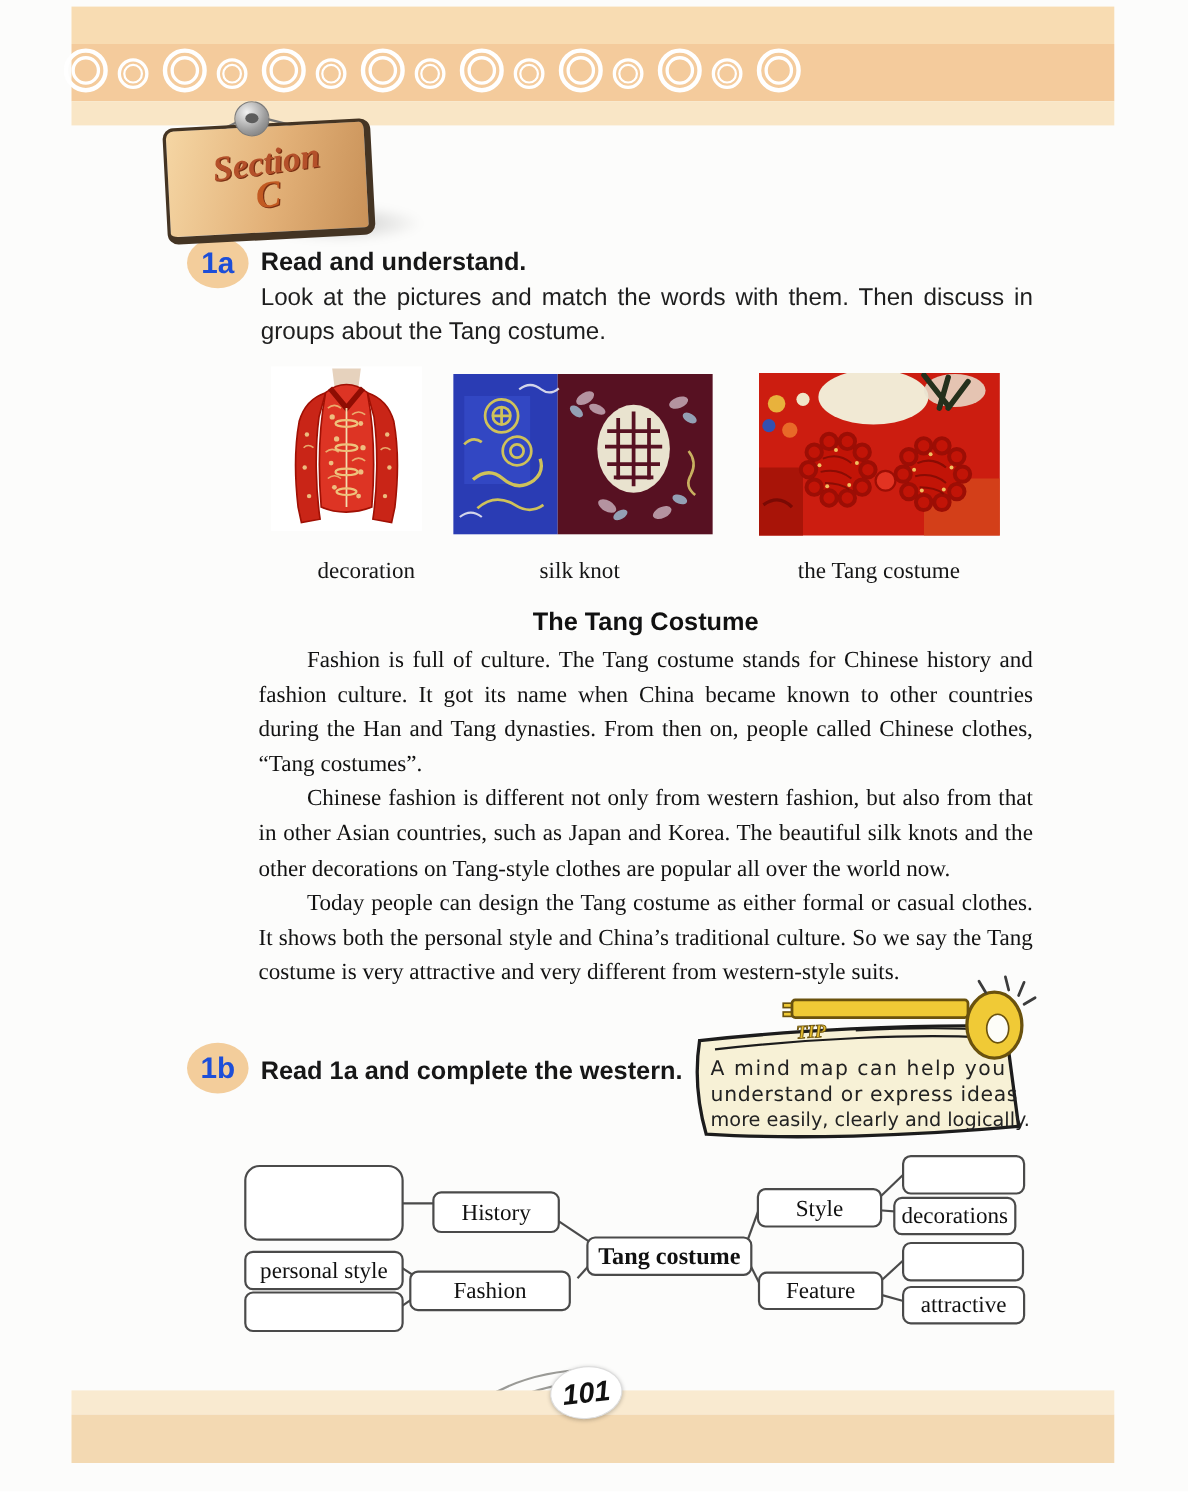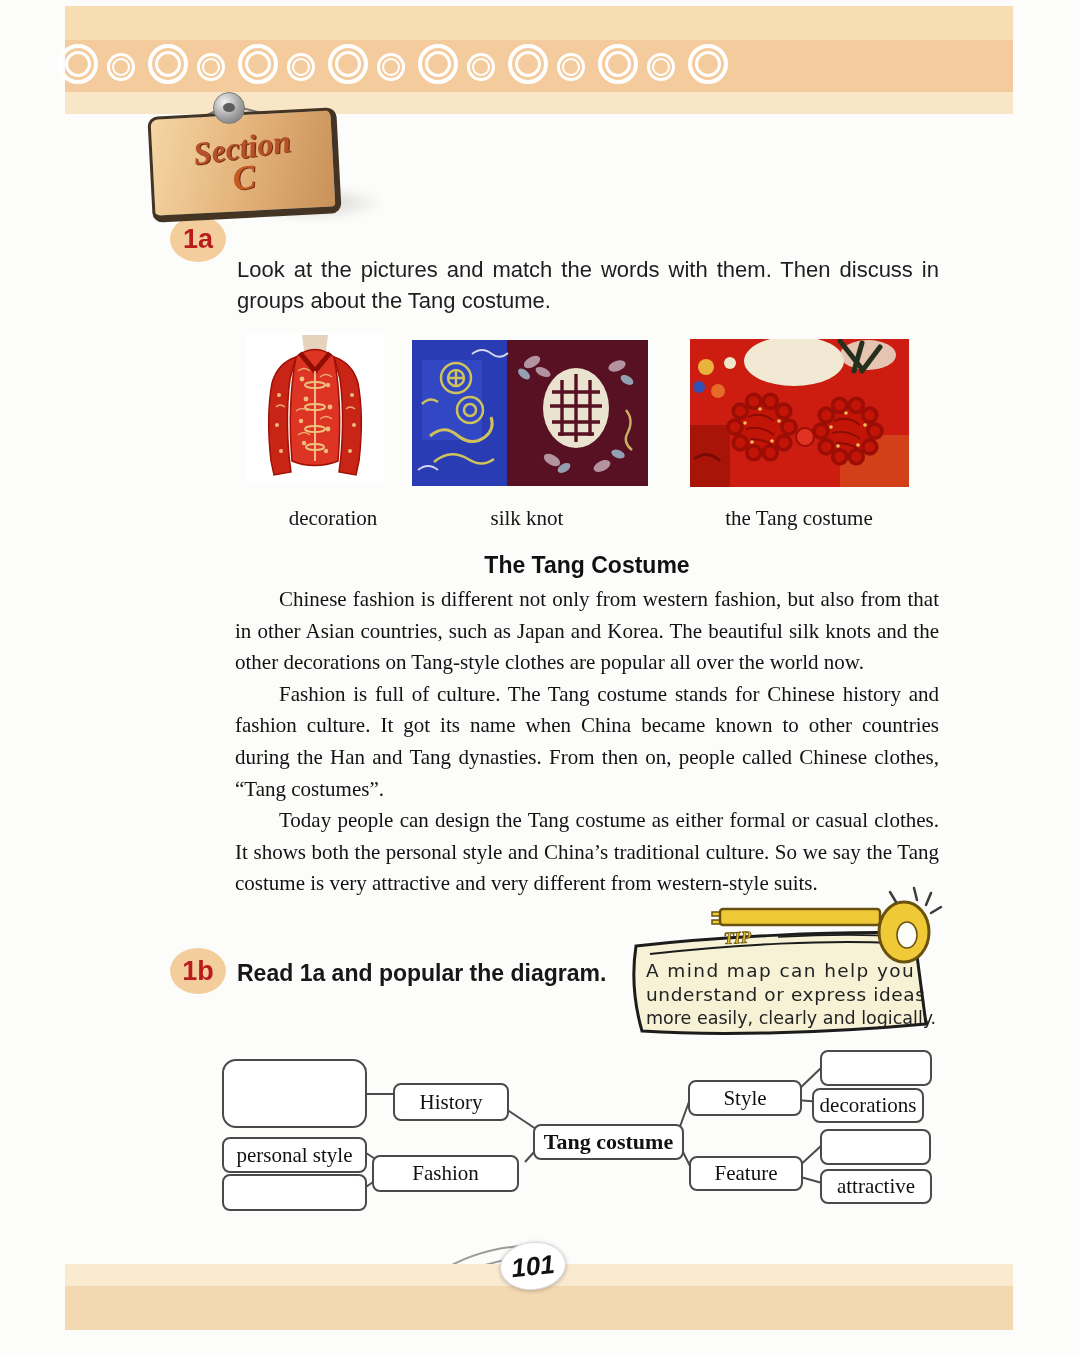--- a/index.html
+++ b/index.html
@@ -29,21 +29,21 @@
           background:linear-gradient(105deg,#f5d6a4,#e2b077 55%,#c89158);
           border:3px solid #443423;border-right-width:6px;border-bottom-width:7px;border-radius:10px;
           display:flex;flex-direction:column;align-items:center;justify-content:center;}
   .plaque .w1{font-family:"Liberation Serif",serif;font-style:italic;font-weight:bold;font-size:32px;
               color:#b4502a;text-shadow:1px 1px 0 #7a2f12;transform:rotate(-5deg);line-height:30px;}
   .plaque .w2{font-family:"Liberation Serif",serif;font-style:italic;font-weight:bold;font-size:34px;
               color:#c25a22;text-shadow:1px 1px 0 #7a2f12;transform:rotate(-5deg);line-height:32px;}
 
   
   .badge{width:56px;height:46px;border-radius:50%;background:#f3cd9b;display:flex;align-items:center;
-         justify-content:center;font-size:27px;font-weight:bold;color:#b91c1c;}
+         justify-content:center;font-size:27px;font-weight:bold;color:#1d4ed8;}
   .act-title{font-size:23px;font-weight:bold;color:#171717;}
   .instruction{font-size:22px;line-height:31px;text-align:justify;color:#1e1e1e;}
 
   
   .passage-title{font-size:23px;font-weight:bold;text-align:center;color:#111;}
   .passage p{margin:0;font-family:"Liberation Serif",serif;font-size:21px;line-height:31.6px;
              text-align:justify;text-indent:44px;color:#121212;}
   .caption{font-family:"Liberation Serif",serif;font-size:21px;color:#151515;white-space:nowrap;
            transform:translateX(-50%);}
 
@@ -93,20 +93,21 @@
   </svg>
   <div class="abs pin"></div>
   <div class="abs plaque">
     <div class="w1">Section</div>
     <div class="w2">C</div>
   </div>
 
   <div class="abs badge" style="left:170px;top:216px;">
     <span>1a</span>
   </div>
+  <div class="abs act-title" style="left:237px;top:224px;">Read and understand.</div>
   <div class="abs instruction" style="left:237px;top:254px;width:702px;">Look at the pictures and match the words with them. Then discuss in groups about the Tang costume.</div>
 
   <svg class="abs" style="left:246px;top:333px;" width="138" height="150" viewBox="0 0 138 150">
     <rect width="138" height="150" fill="#ffffff"></rect>
     <path d="M56,2 h26 l-2,16 c-7,5 -15,5 -22,0 z" fill="#e6d2bd"></path>
     <path d="M50,24 C38,28 30,36 26,50 C22,72 22,102 25,128 L28,142 L45,139 C41,112 40,76 44,46 Z" fill="#c92517" stroke="#a01004" stroke-width="1.5"></path>
     <path d="M88,24 C100,28 108,36 112,50 C116,72 116,102 113,128 L110,142 L93,139 C97,112 98,76 94,46 Z" fill="#c92517" stroke="#a01004" stroke-width="1.5"></path>
     <path d="M50,24 C62,14 76,14 88,24 C94,56 95,92 92,128 C77,134 60,134 46,128 C43,92 44,56 50,24 Z" fill="#dd3424" stroke="#a01004" stroke-width="1.5"></path>
     <path d="M54,20 L69,38 L84,20" fill="none" stroke="#8f0d03" stroke-width="5"></path>
     <line x1="69" y1="38" x2="69" y2="128" stroke="#f3ddb0" stroke-width="1.6"></line>
@@ -232,29 +233,29 @@
     <circle cx="115" cy="98" r="9" fill="#e23322" stroke="#9c0e05" stroke-width="2"></circle>
     <path d="M4,120 q14,-10 26,2" stroke="#7a0a04" stroke-width="3" fill="none"></path>
   </svg>
 
   <div class="abs caption" style="left:333px;top:506px;">decoration</div>
   <div class="abs caption" style="left:527px;top:506px;font-family:Liberation Serif, serif;">silk knot</div>
   <div class="abs caption" style="left:799px;top:506px;">the Tang costume</div>
 
   <div class="abs passage-title" style="left:235px;top:552px;width:704px;">The Tang Costume</div>
   <div class="abs passage" style="left:235px;top:584px;width:704px;">
+    <p>Fashion is full of culture. The Tang costume stands for Chinese history and fashion culture. It got its name when China became known to other countries during the Han and Tang dynasties. From then on, people called Chinese clothes, “Tang costumes”.</p>
     <p>Chinese fashion is different not only from western fashion, but also from that in other Asian countries, such as Japan and Korea. The beautiful silk knots and the other decorations on Tang-style clothes are popular all over the world now.</p>
-    <p>Fashion is full of culture. The Tang costume stands for Chinese history and fashion culture. It got its name when China became known to other countries during the Han and Tang dynasties. From then on, people called Chinese clothes, “Tang costumes”.</p>
     <p>Today people can design the Tang costume as either formal or casual clothes. It shows both the personal style and China’s traditional culture. So we say the Tang costume is very attractive and very different from western-style suits.</p>
   </div>
 
   <div class="abs badge" style="left:170px;top:948px;">
     <span>1b</span>
   </div>
-  <div class="abs act-title" style="left:237px;top:960px;">Read 1a and popular the diagram.</div>
+  <div class="abs act-title" style="left:237px;top:960px;">Read 1a and complete the western.</div>
 
   <svg class="abs" style="left:628px;top:880px;" width="322" height="162" viewBox="0 0 322 162">
     <path d="M8,66 C90,57 200,51 286,53 L298,144 C200,153 90,156 14,151 C6,123 4,92 8,66 Z" fill="#f7f1d6" stroke="#1c1c1c" stroke-width="3"></path>
     <path d="M22,74 C110,64 200,60 266,63" fill="none" stroke="#1c1c1c" stroke-width="2"></path>
     <path d="M150,57 C205,54 242,54 272,57" fill="none" stroke="#1c1c1c" stroke-width="1.6"></path>
     <g>
       <rect x="84" y="32" width="8" height="4" fill="#f0ca36" stroke="#6a520e" stroke-width="1.5"></rect>
       <rect x="84" y="40" width="8" height="4" fill="#f0ca36" stroke="#6a520e" stroke-width="1.5"></rect>
       <rect x="92" y="29" width="160" height="16" rx="3" fill="#f0ca36" stroke="#6a520e" stroke-width="2.5"></rect>
       <ellipse cx="276" cy="52" rx="25" ry="30" fill="#f0ca36" stroke="#6a520e" stroke-width="3"></ellipse>

